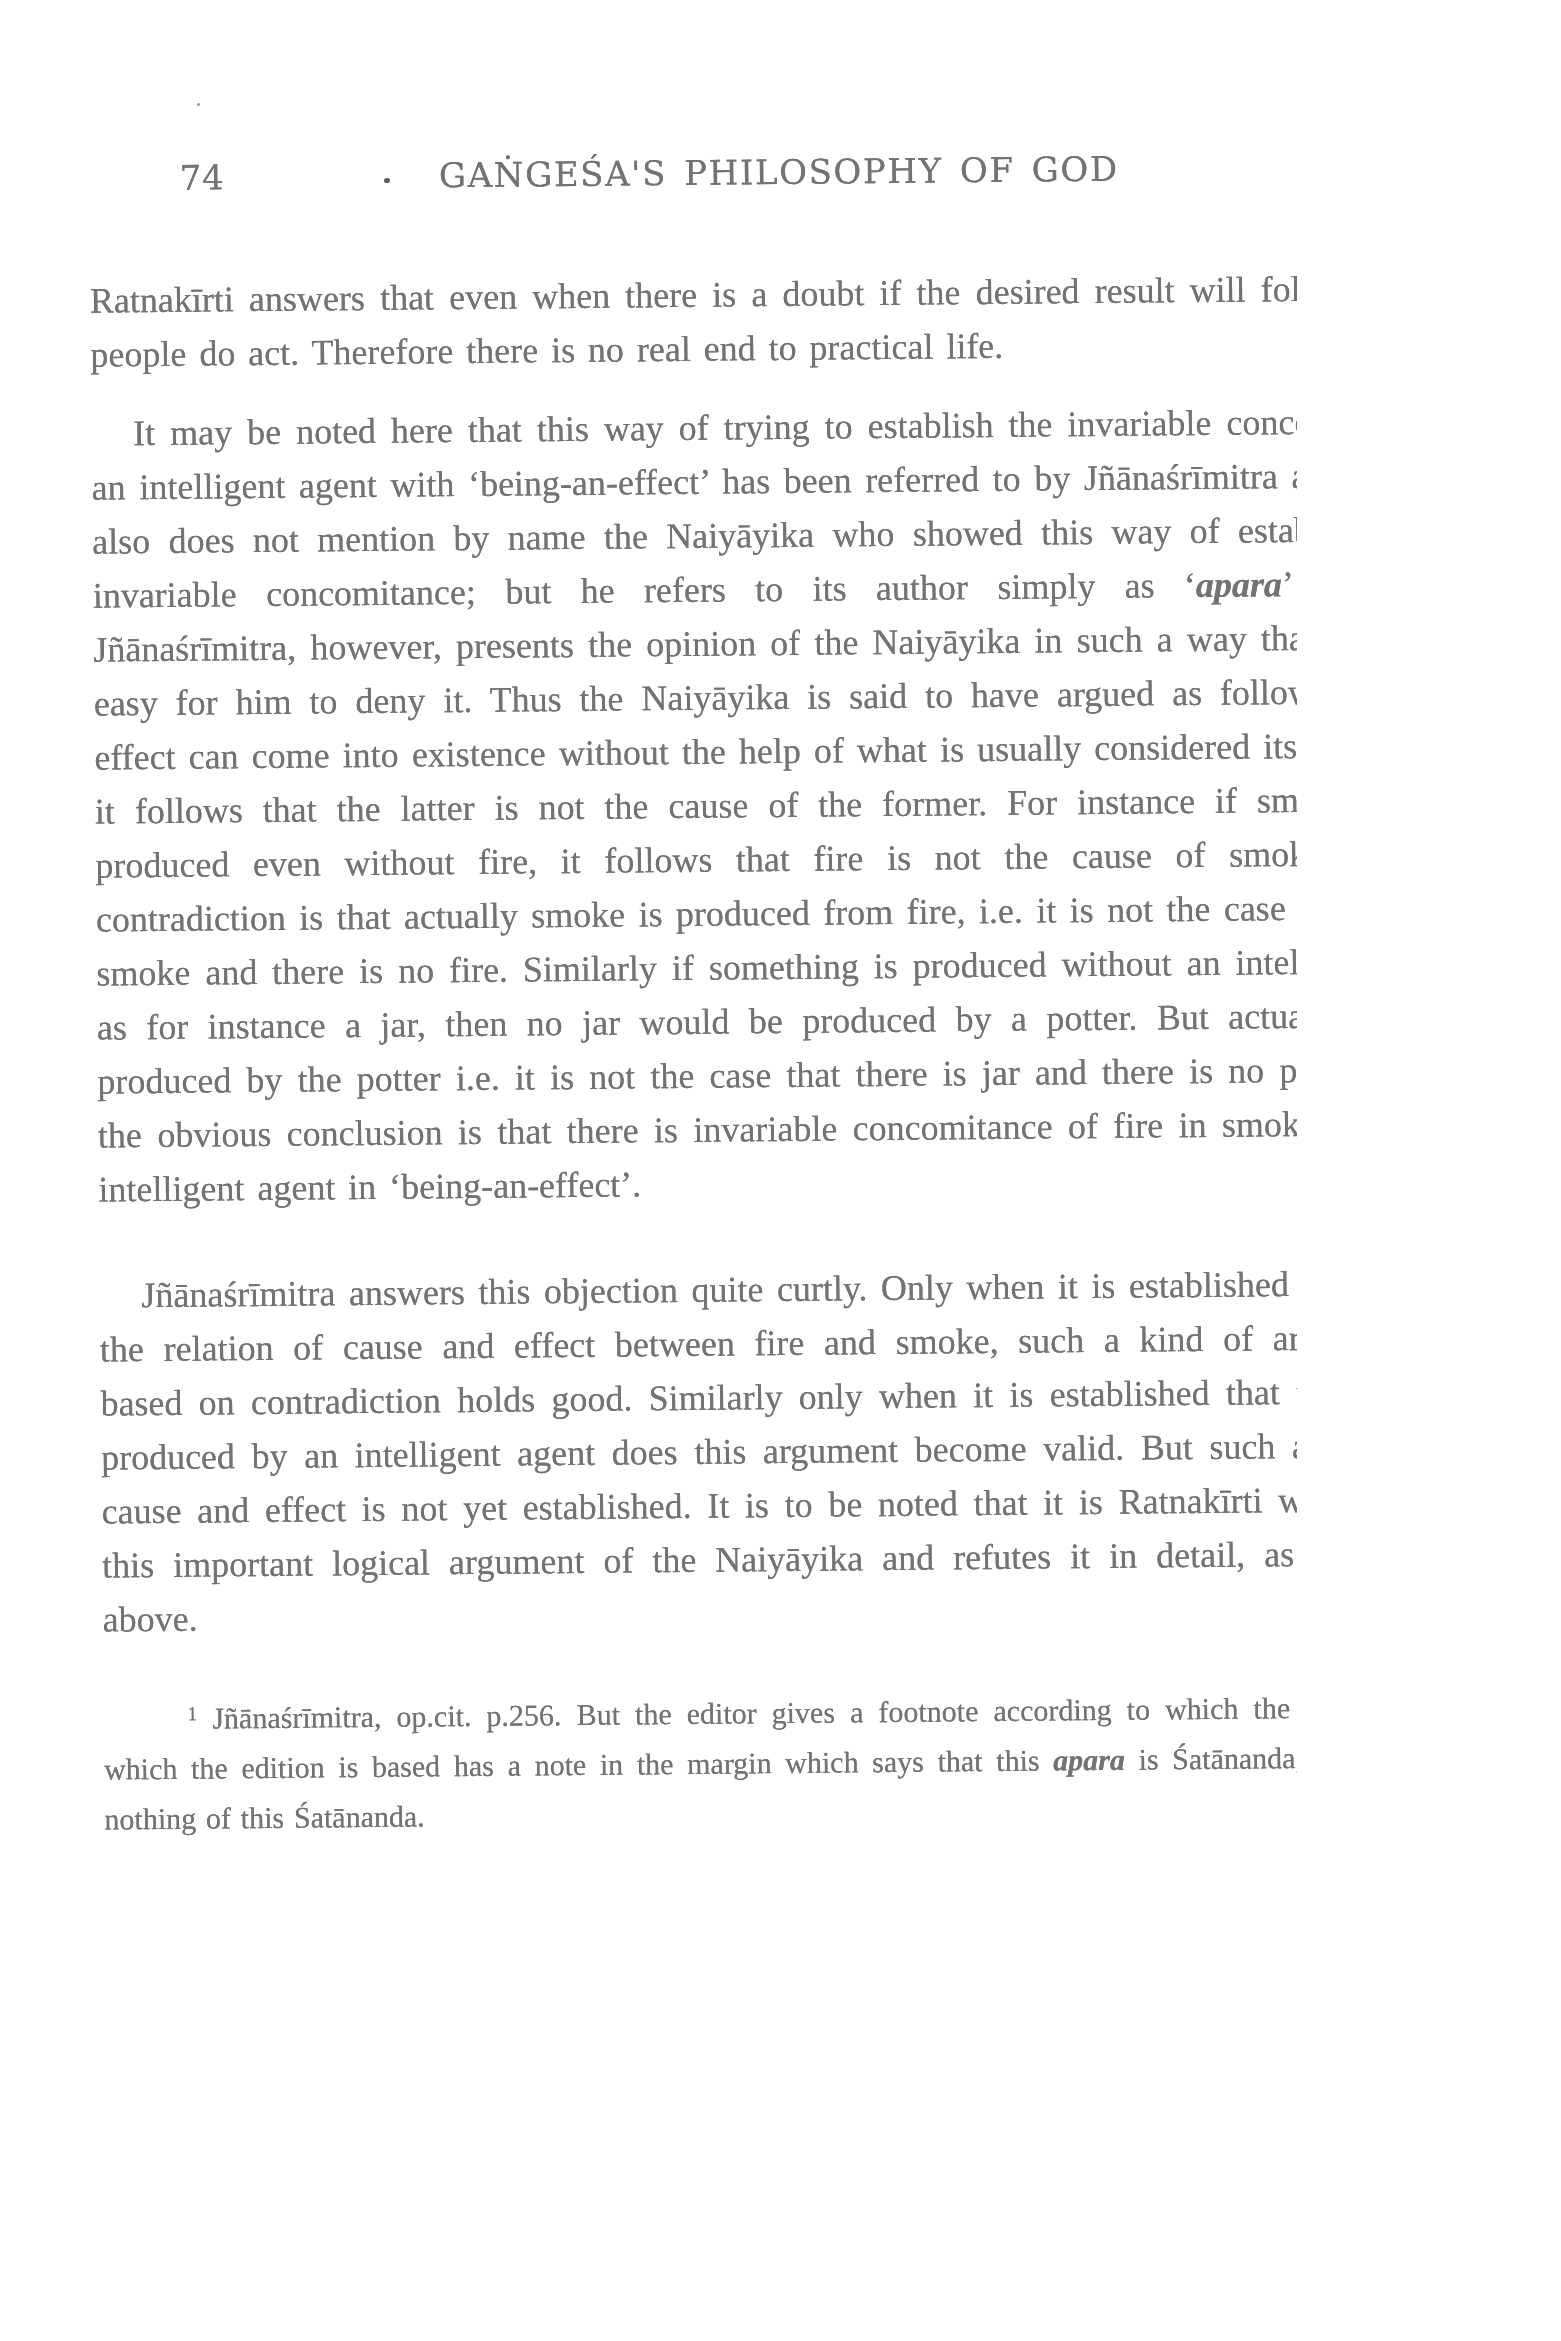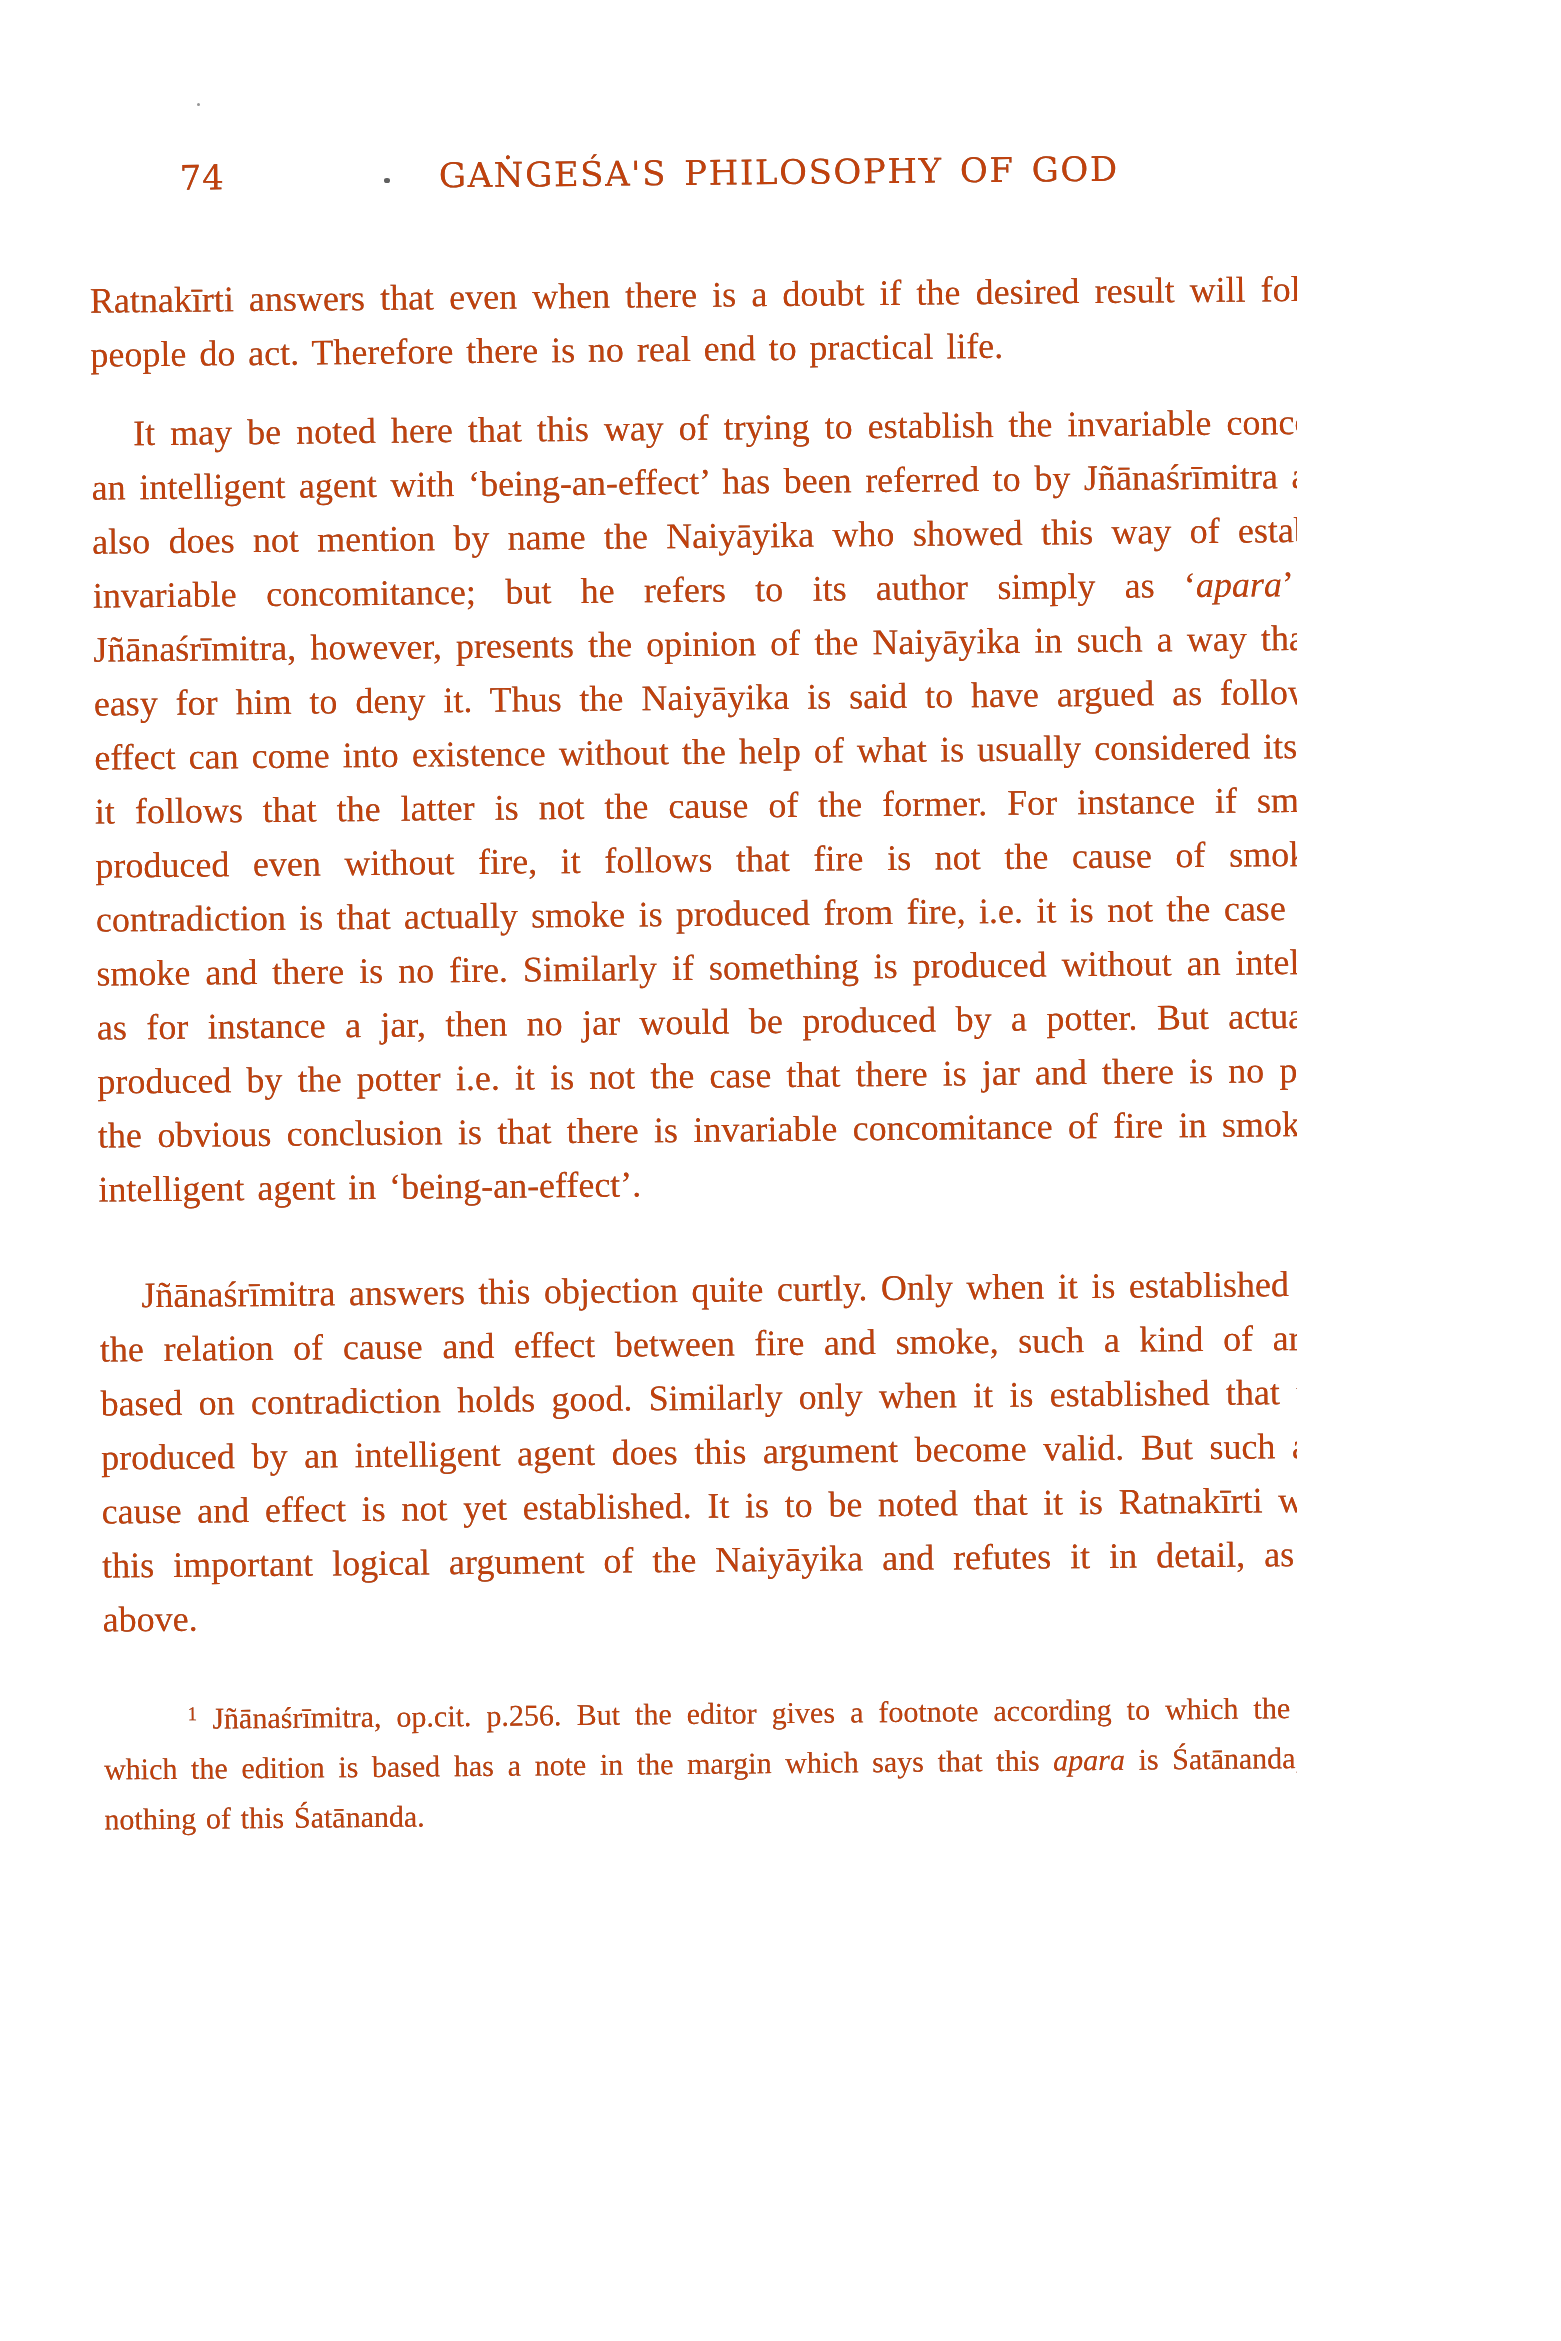--- a/index.html
+++ b/index.html
@@ -6,21 +6,21 @@
     margin: 0;
     padding: 0;
     background: #ffffff;
   }
   .page {
     position: relative;
     width: 1297px;
     height: 2342px;
     background: #ffffff;
     overflow: hidden;
-    color: #c2410c;
+    color: #737373;
   }
   .content {
     position: absolute;
     left: 95px;
     top: 150px;
     width: 1380px;
     transform: rotate(-0.55deg);
     transform-origin: 50% 40%;
     font-family: "Liberation Serif", "DejaVu Serif", serif;
     font-size: 36px;
@@ -65,21 +65,21 @@
     font-size: 30px;
     line-height: 50px;
     text-indent: 84px;
     word-spacing: 2.3px;
   }
   .fnmark {
     font-size: 0.65em;
     line-height: 0;
     vertical-align: 8.6px;
   }
-  i { font-style: italic; }
+  i { font-style: italic; font-weight: bold; }
   
   .speck {
     position: absolute;
     background: #2b2b2b;
     border-radius: 50%;
   }
   .speck.s1 { left: 384px; top: 178px; width: 5.5px;  height: 4.7px; opacity: .75; }
   .speck.s2 { left: 197px; top: 103px; width: 3.1px;  height: 3.1px; opacity: .5; }
   .speck.s3 { left: 1485px; top: 437px; width: 3.1px; height: 3.9px; opacity: .4; }
 </style>

